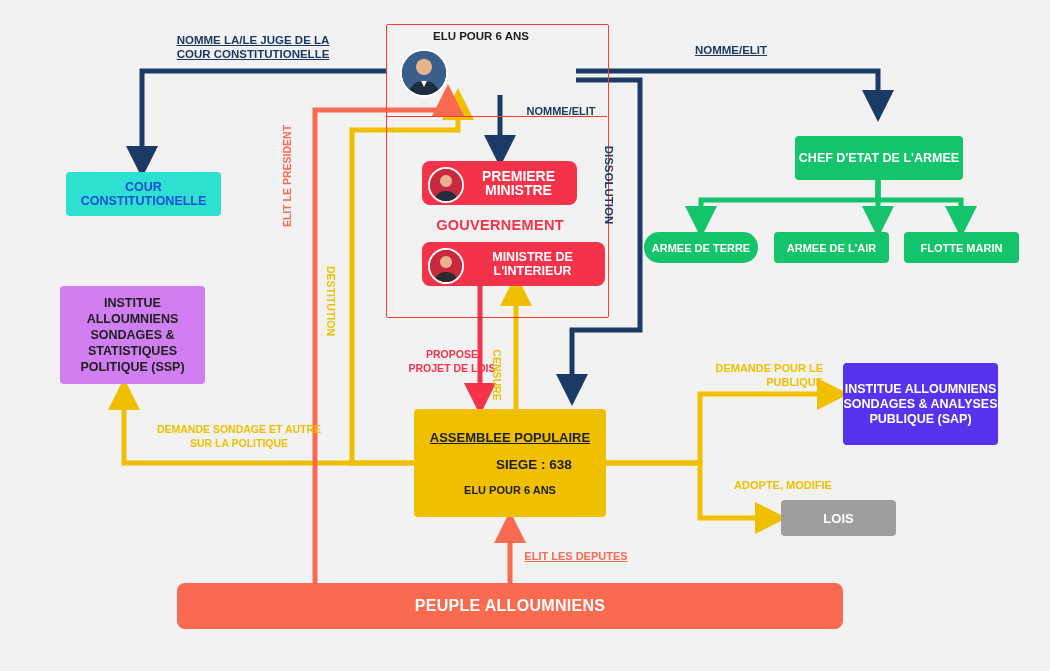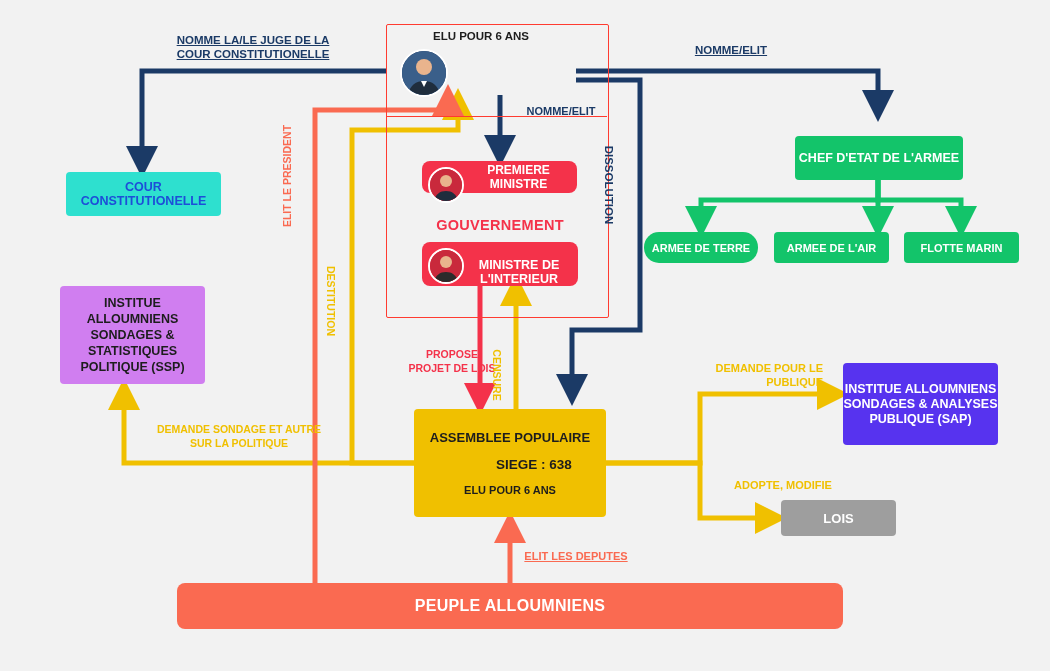--- a/index.html
+++ b/index.html
@@ -28,28 +28,28 @@
   }
   .gov-frame{
     position:absolute;left:386px;top:24px;width:221px;height:292px;
     border:1.6px solid #ff3b30;border-radius:2px;
   }
   .gov-inner-line{
     position:absolute;left:386px;top:116px;width:221px;height:0;
     border-top:1.6px solid #ff3b30;
   }
   .box-pm{
-    left:422px;top:161px;width:155px;height:32px;
+    left:422px;top:161px;width:155px;height:44px;
     background:#f4324a;color:#ffffff;border-radius:8px;
-    font-size:12px;line-height:14px;padding-left:38px;
+    font-size:14px;line-height:14px;padding-left:38px;
   }
   .box-interieur{
-    left:422px;top:242px;width:156px;height:44px;
+    left:422px;top:242px;width:183px;height:44px;
     background:#f4324a;color:#ffffff;border-radius:8px;
-    font-size:12.5px;line-height:14px;padding-left:38px;align-items:flex-end;
+    font-size:12.5px;line-height:14px;padding-left:38px;
   }
   .label-gouvernement{
     left:400px;top:216px;width:200px;height:18px;
     color:#f4324a;font-size:14.5px;letter-spacing:.3px;
   }
   .box-cour{
     left:66px;top:172px;width:155px;height:44px;
     background:#2ee0cf;color:#1d4ed8;border-radius:4px;
     font-size:12.5px;line-height:14px;
   }
@@ -73,21 +73,21 @@
   }
   .box-flotte{
     left:904px;top:232px;width:115px;height:31px;
     background:#13c46a;color:#ffffff;border-radius:4px;font-size:11px;
   }
   .box-assemblee{
     left:414px;top:409px;width:192px;height:108px;
     background:#f0c000;color:#1d1d1d;border-radius:4px;
     flex-direction:column;gap:12px;font-size:13px;
   }
-  .box-assemblee .l1{font-size:13px;}
+  .box-assemblee .l1{font-size:13px;text-decoration:underline;}
   .box-assemblee .l2{font-size:13.5px;margin-left:48px;}
   .box-assemblee .l3{font-size:11px;}
   .box-sap{
     left:843px;top:363px;width:155px;height:82px;
     background:#5733ef;color:#ffffff;border-radius:4px;
     font-size:12.5px;line-height:15px;
   }
   .box-lois{
     left:781px;top:500px;width:115px;height:36px;
     background:#9e9e9e;color:#ffffff;border-radius:4px;font-size:13px;

